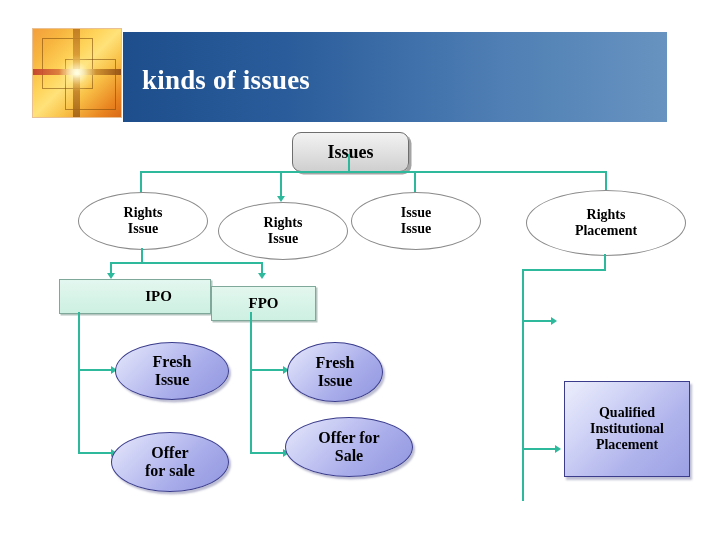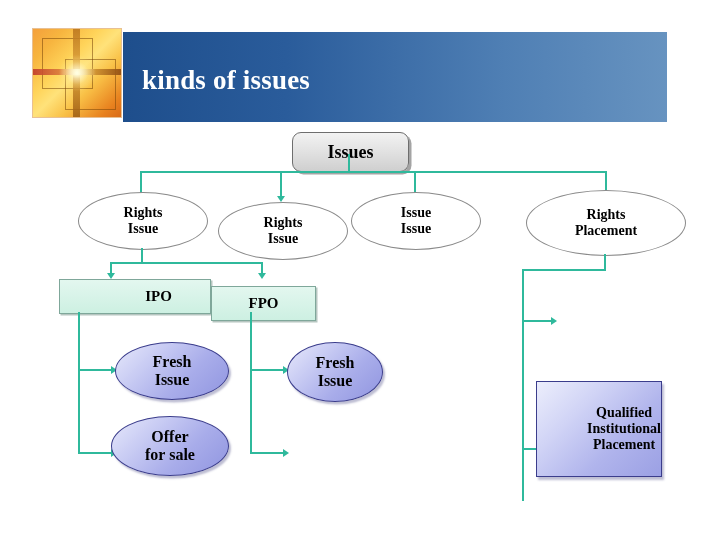--- a/index.html
+++ b/index.html
@@ -185,45 +185,51 @@
   <div class="conn h" style="left:250px;top:452px;width:34px;"></div>
   <div class="arrow-r" style="left:283px;top:449px;"></div>
 
   <div class="node oval-lav" style="left:115px;top:342px;width:112px;height:56px;">
     <div>
       <div>Fresh</div>
       <div>Issue</div>
     </div>
   </div>
 
-  <div class="node oval-lav" style="left:111px;top:416px;width:116px;height:58px;">
+  <div class="node oval-lav" style="left:111px;top:432px;width:116px;height:58px;">
     <div>
       <div>Offer</div>
       <div>for sale</div>
     </div>
   </div>
 
   <div class="node oval-lav" style="left:287px;top:342px;width:94px;height:58px;">
     <div>
       <div>Fresh</div>
       <div>Issue</div>
     </div>
   </div>
 
+  <div class="node oval-lav" style="left:285px;top:417px;width:126px;height:58px;">
+    <div>
+      <div>Offer for</div>
+      <div>Sale</div>
+    </div>
+  </div>
 
   <div class="conn v" style="left:604px;top:254px;height:16px;"></div>
   <div class="conn h" style="left:522px;top:269px;width:84px;"></div>
   <div class="conn v" style="left:522px;top:269px;height:232px;"></div>
   <div class="conn h" style="left:522px;top:320px;width:30px;"></div>
   <div class="arrow-r" style="left:551px;top:317px;"></div>
   <div class="conn h" style="left:522px;top:448px;width:34px;"></div>
   <div class="arrow-r" style="left:555px;top:445px;"></div>
 
 
-  <div class="node rect-lav" style="left:536px;top:381px;width:124px;height:94px;justify-content:flex-end;">
+  <div class="node rect-lav" style="left:564px;top:381px;width:124px;height:94px;">
     <div>
       <div>Qualified</div>
       <div>Institutional</div>
       <div>Placement</div>
     </div>
   </div>
 
 </div>
 
 </body></html>

